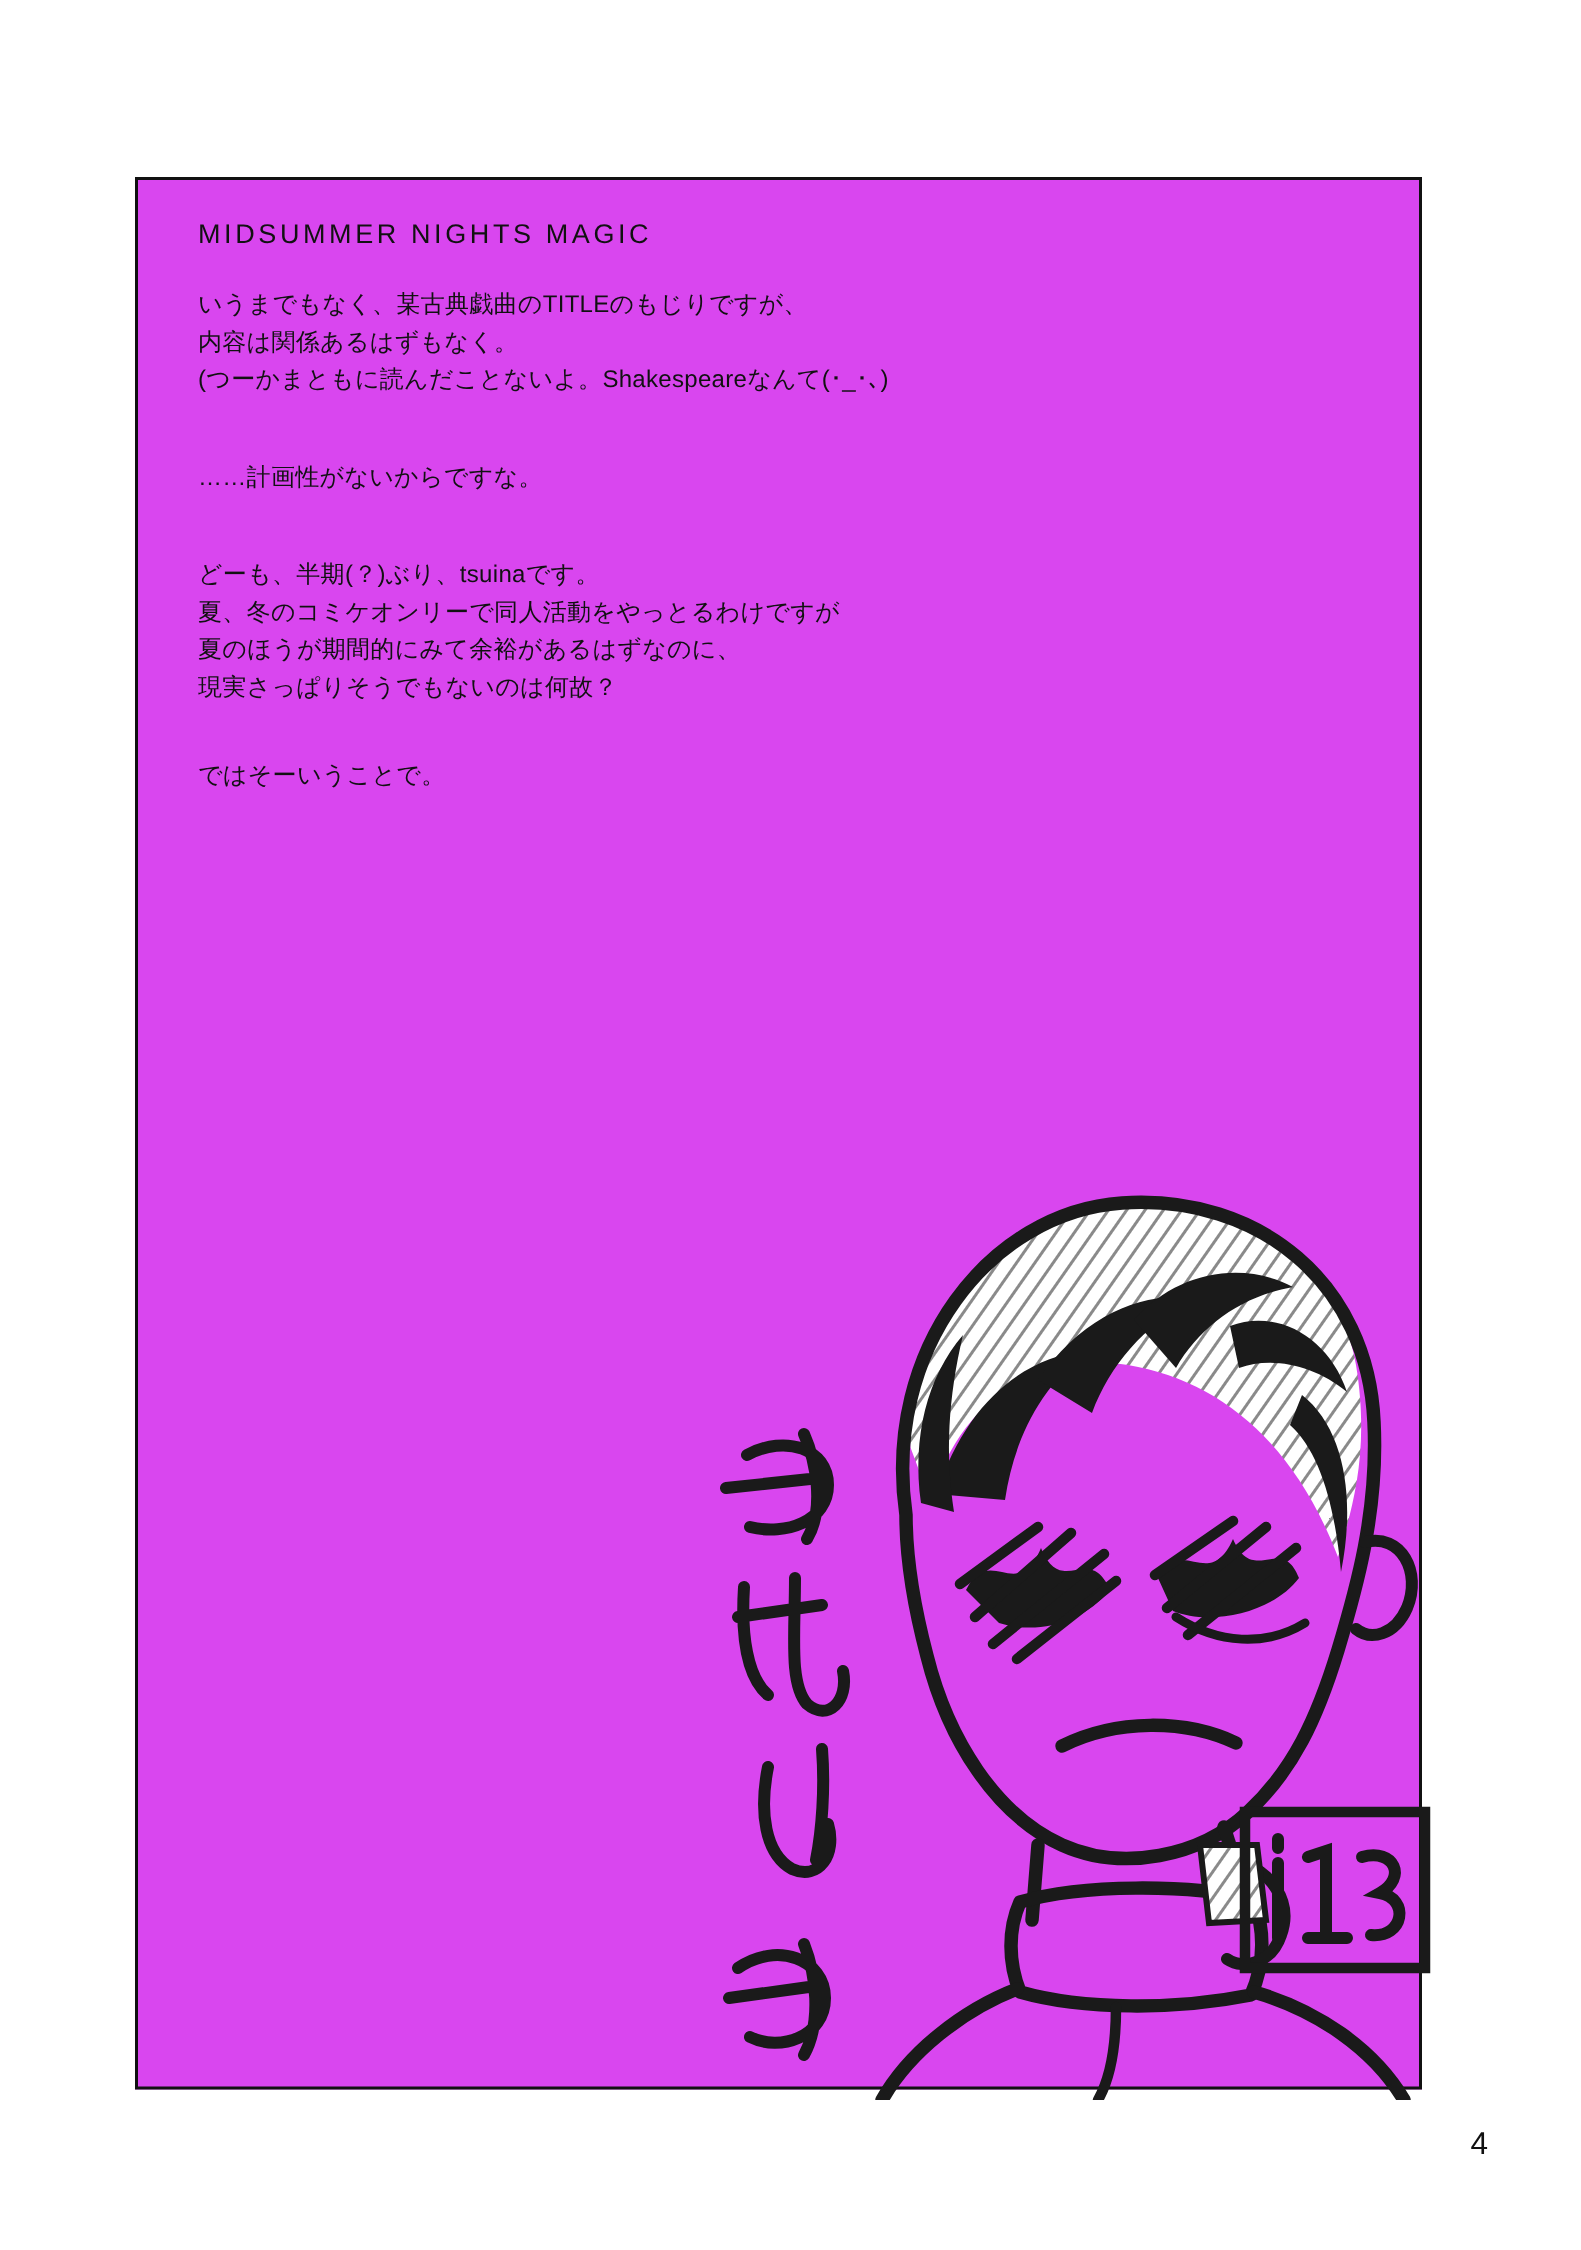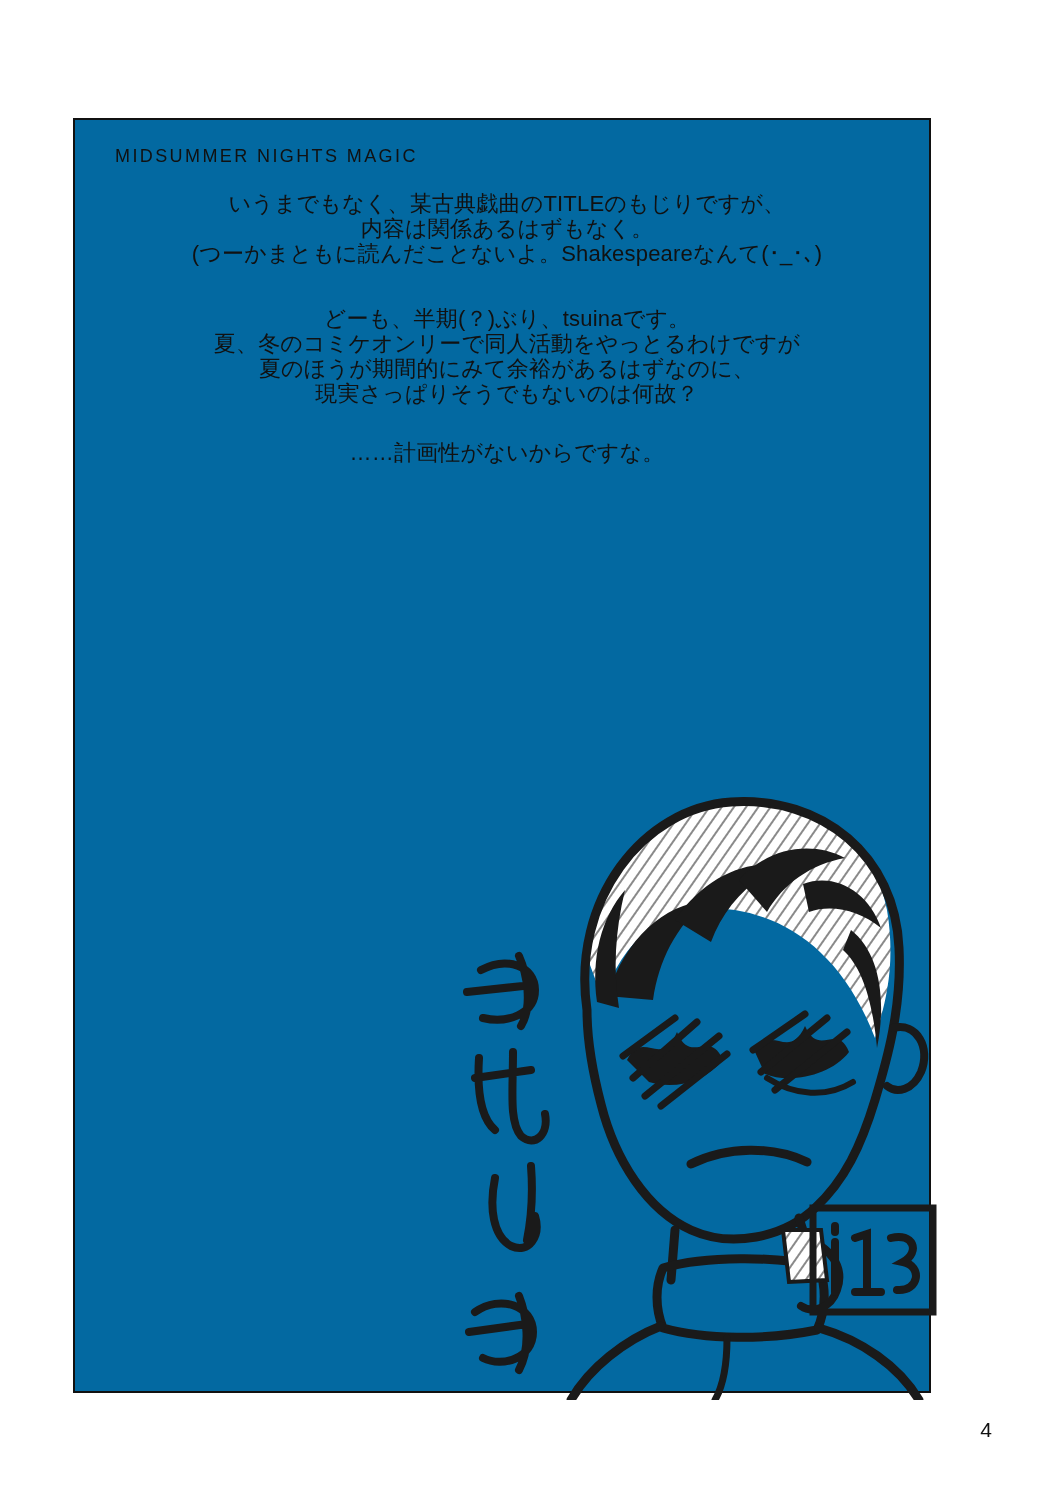--- a/index.html
+++ b/index.html
@@ -17,50 +17,49 @@
   }
   .page {
     position: absolute;
     left: 0; top: 0;
     width: 1054px;
     height: 1500px;
     background: #ffffff;
   }
   .frame {
     position: absolute;
-    left: 73px;
+    left: 90px;
     top: 118px;
     width: 858px;
     height: 1275px;
     border: 2px solid #111111;
     box-sizing: border-box;
-    background: #0369a1;
+    background: #d946ef;
     padding-left: 48px;
   }
   .content {
     position: absolute;
     left: 40px;
     top: 26px;
     right: 30px;
   }
   .heading {
     font-size: 18px;
     letter-spacing: 2.4px;
     color: #111111;
     margin: 0 0 24px 0;
     white-space: pre;
   }
   .para {
-    font-size: 22px;
+    font-size: 16px;
     line-height: 25px;
     color: #111;
     margin: 0 0 26px 0;
     white-space: pre-line;
     letter-spacing: 0.2px;
-    text-align: center;
   }
   .para.gap-big { margin-bottom: 40px; }
   .para.gap-mid { margin-bottom: 34px; }
 
   .page-number {
     position: absolute;
     right: 62px;
     bottom: 58px;
     font-size: 21px;
     color: #111;
@@ -80,25 +79,26 @@
 
 <div class="page">
 
   <div class="frame">
 
     <div class="content">
       <div class="heading">MIDSUMMER NIGHTS MAGIC</div>
       <div class="para gap-big">いうまでもなく、某古典戯曲のTITLEのもじりですが、
 内容は関係あるはずもなく。
 (つーかまともに読んだことないよ。Shakespeareなんて(･_･､)</div>
+      <div class="para gap-big">……計画性がないからですな。</div>
       <div class="para gap-mid">どーも、半期(？)ぶり、tsuinaです。
 夏、冬のコミケオンリーで同人活動をやっとるわけですが
 夏のほうが期間的にみて余裕があるはずなのに、
 現実さっぱりそうでもないのは何故？</div>
-      <div class="para gap-big">……計画性がないからですな。</div>
+      <div class="para">ではそーいうことで。</div>
     </div>
 
     <div class="sketch">
       <svg width="640" height="640" viewBox="0 0 640 640" xmlns="http://www.w3.org/2000/svg">
         <defs>
           <pattern id="hatch" width="10" height="10" patternTransform="rotate(35)" patternUnits="userSpaceOnUse">
             <rect width="10" height="10" fill="#ffffff"></rect>
             <line x1="0" y1="0" x2="0" y2="10" stroke="#8a8a8a" stroke-width="4"></line>
           </pattern>
           <clipPath id="hairclip">

